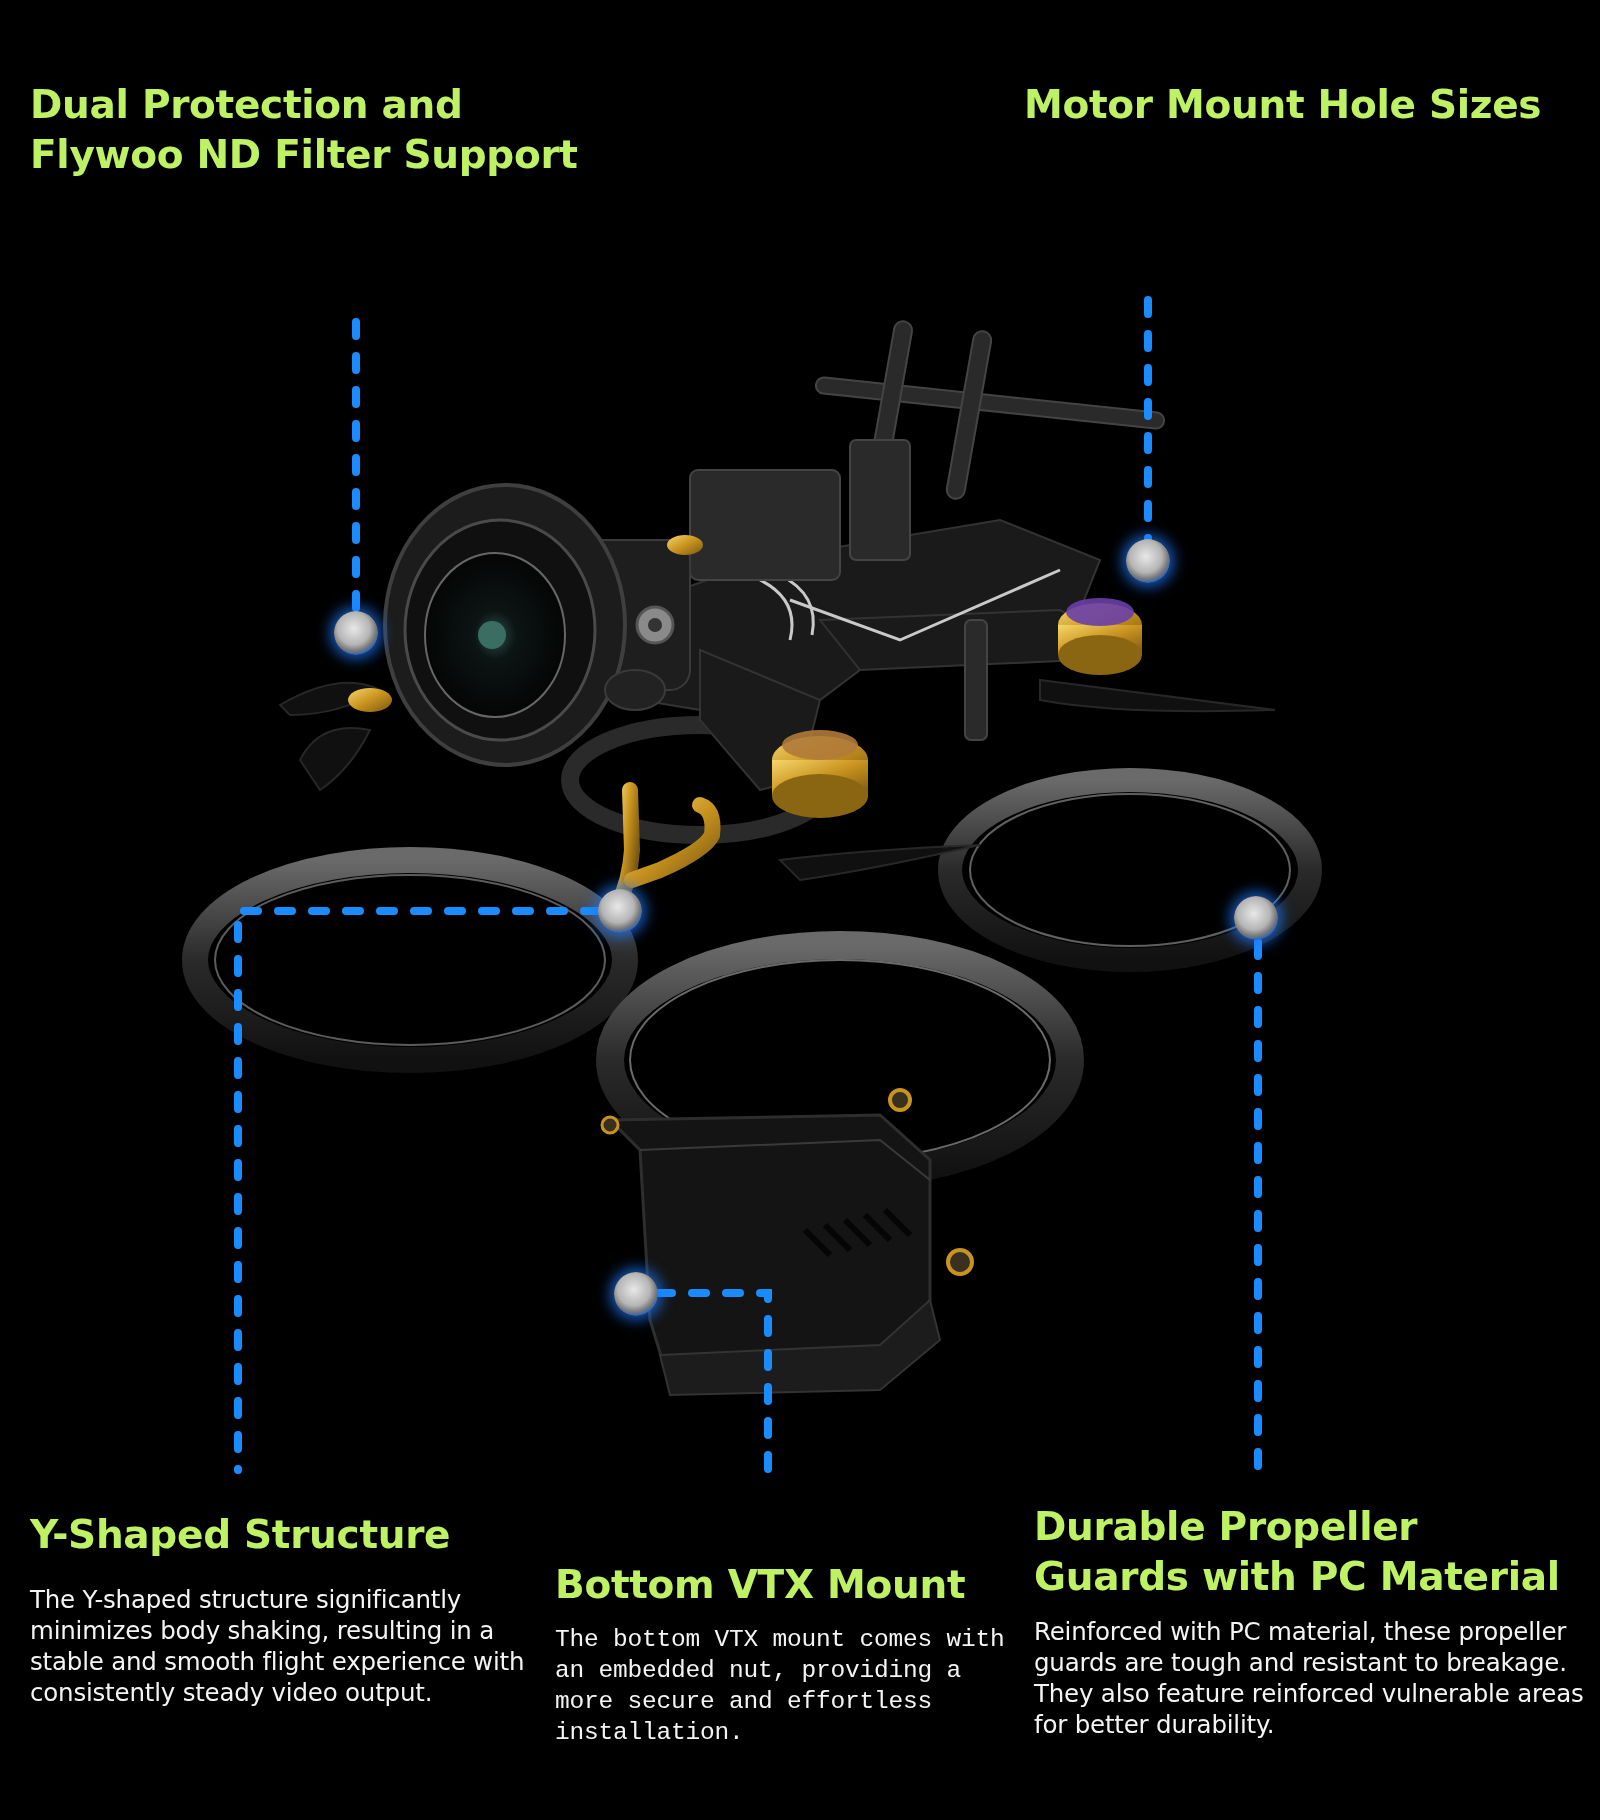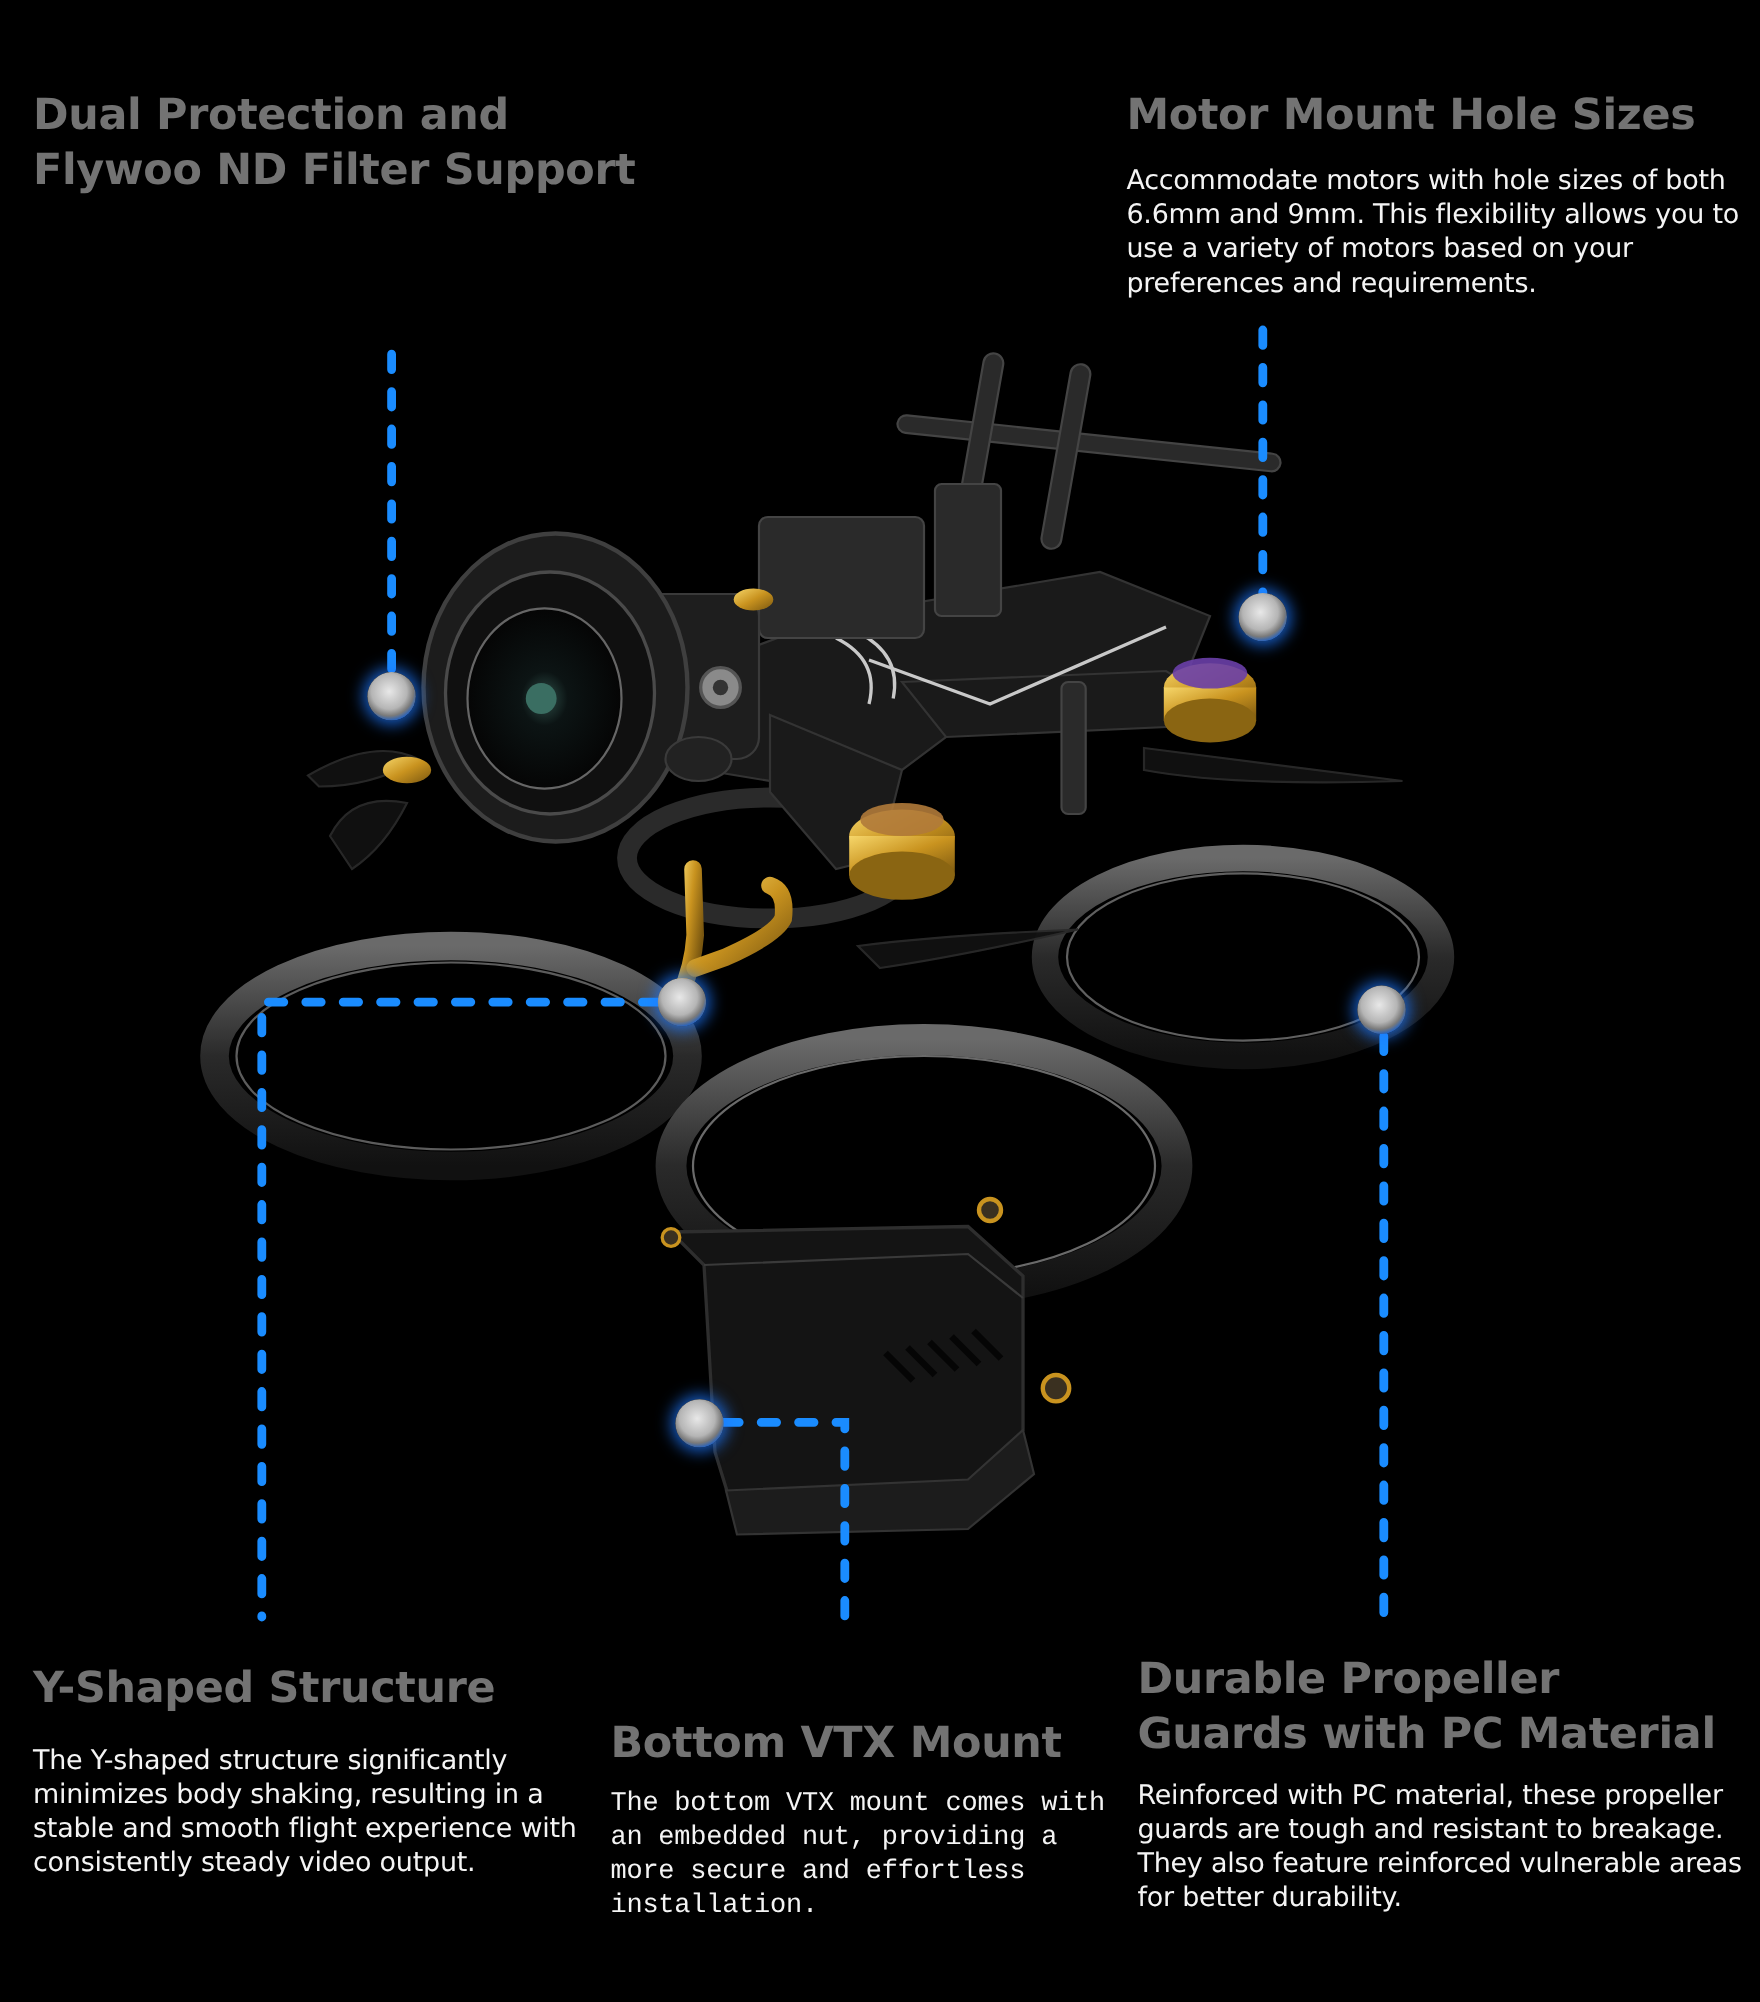--- a/index.html
+++ b/index.html
@@ -1,19 +1,19 @@
 <!DOCTYPE html>
 <html><head>
 <meta charset="utf-8">
 <style>
   html, body { margin: 0; padding: 0; background: #000; }
   body { width: 1600px; height: 1820px; position: relative; overflow: hidden;
          font-family: "DejaVu Sans", "Liberation Sans", sans-serif; color: #fff; }
   .feature { position: absolute; }
-  .feature h2 { margin: 0; color: #737373; font-weight: bold; font-size: 39px; line-height: 50px; letter-spacing: -0.3px; }
+  .feature h2 { margin: 0; color: #bef264; font-weight: bold; font-size: 39px; line-height: 50px; letter-spacing: -0.3px; }
   .feature p { margin: 0; font-size: 24.5px; line-height: 31px; color: #f4f4f4; letter-spacing: -0.2px; }
   #f1 { left: 30px; top: 80px; width: 560px; }
   #f1 p { margin-top: 22px; }
   #f2 { left: 1024px; top: 80px; width: 576px; }
   #f2 p { margin-top: 18px; }
   #f3 { left: 30px; top: 1510px; width: 520px; }
   #f3 p { margin-top: 24px; }
   #f4 { left: 555px; top: 1510px; width: 460px; }
   #f4 p { margin-top: 14px; font-family: Liberation Mono, monospace; }
   #f5 { left: 1034px; top: 1502px; width: 560px; }
@@ -144,21 +144,20 @@
 
 <section class="feature" id="f1">
   <h2>
     <span>Dual Protection and</span><br>
     <span>Flywoo ND Filter Support</span>
   </h2>
 </section>
 
 <section class="feature" id="f2">
   <h2>Motor Mount Hole Sizes</h2>
-  <p>Accommodate motors with hole sizes of both 6.6mm and 9mm. This flexibility allows you to use a variety of motors based on your preferences and requirements.</p>
 </section>
 
 <section class="feature" id="f3">
   <h2>Y-Shaped Structure</h2>
   <p>The Y-shaped structure significantly minimizes body shaking, resulting in a stable and smooth flight experience with consistently steady video output.</p>
 </section>
 
 <section class="feature" id="f4">
   <h2>
     <br>

